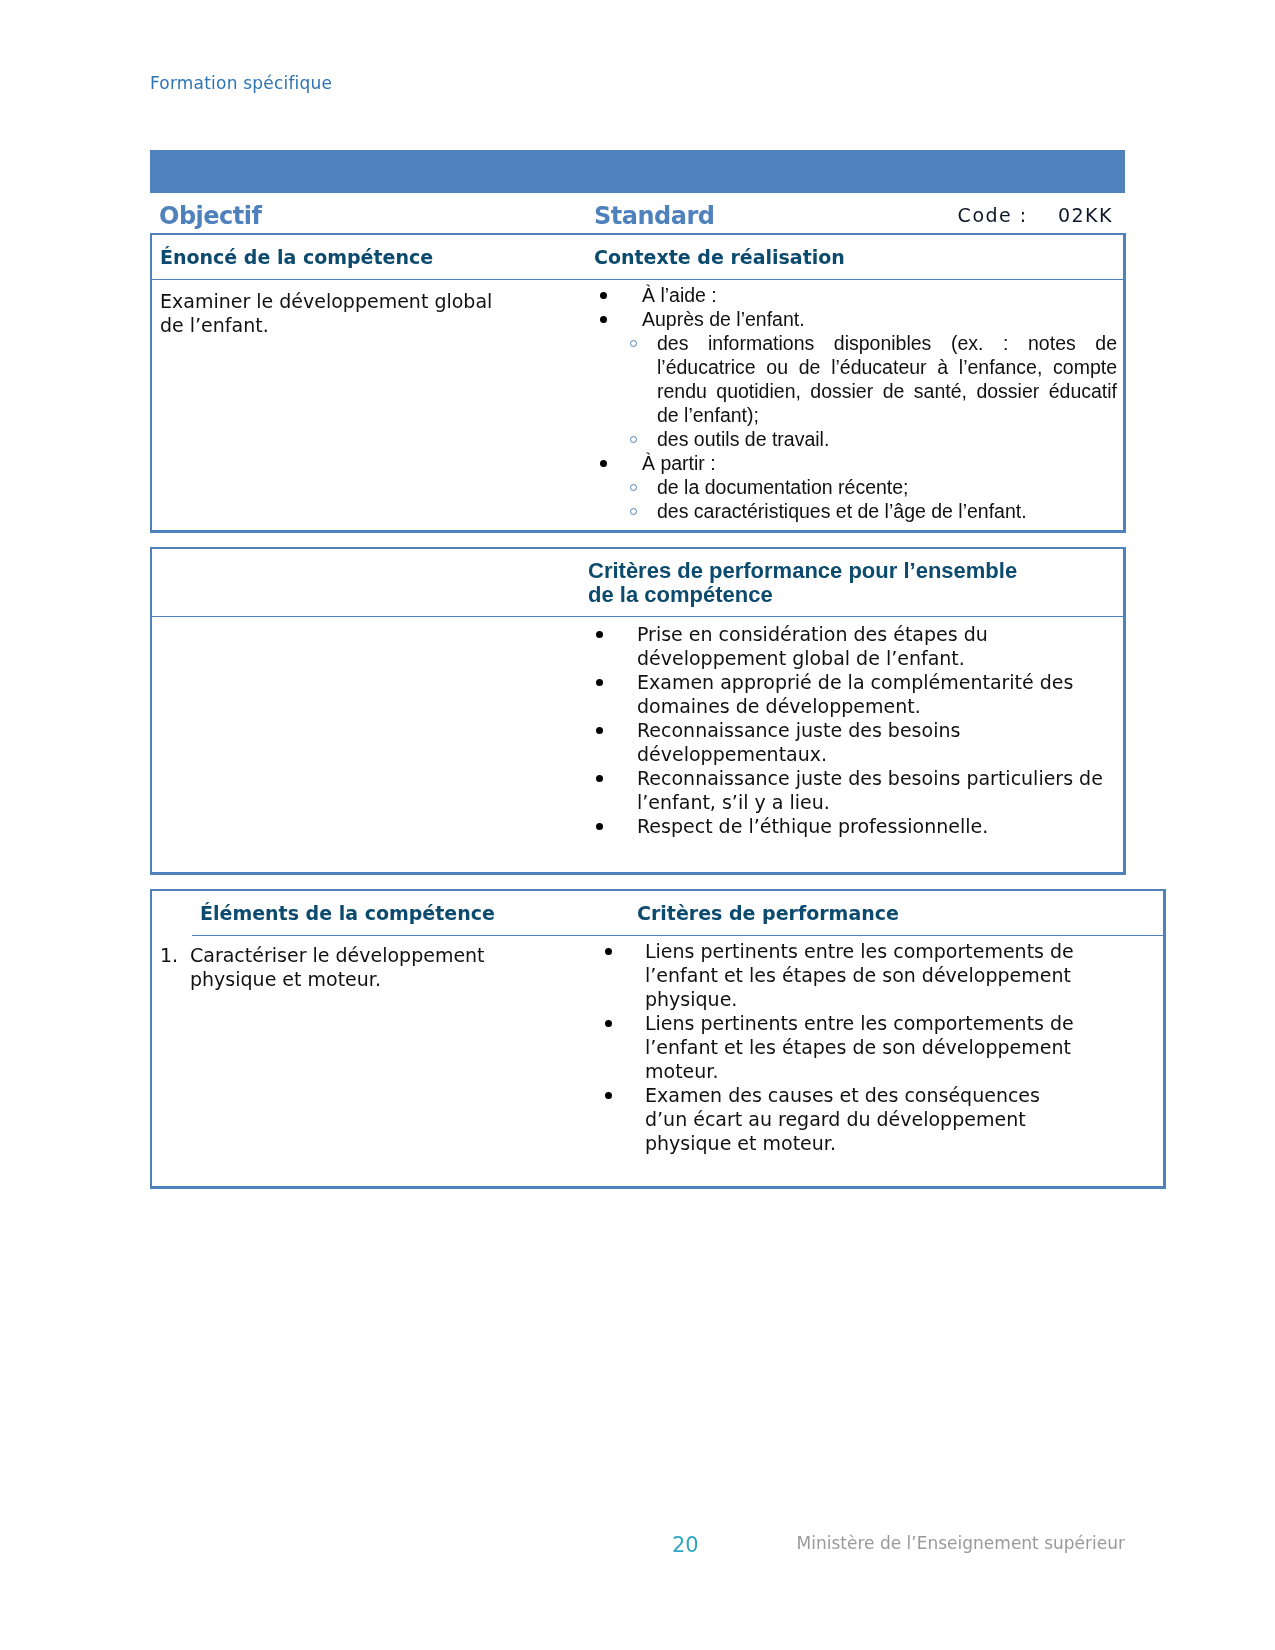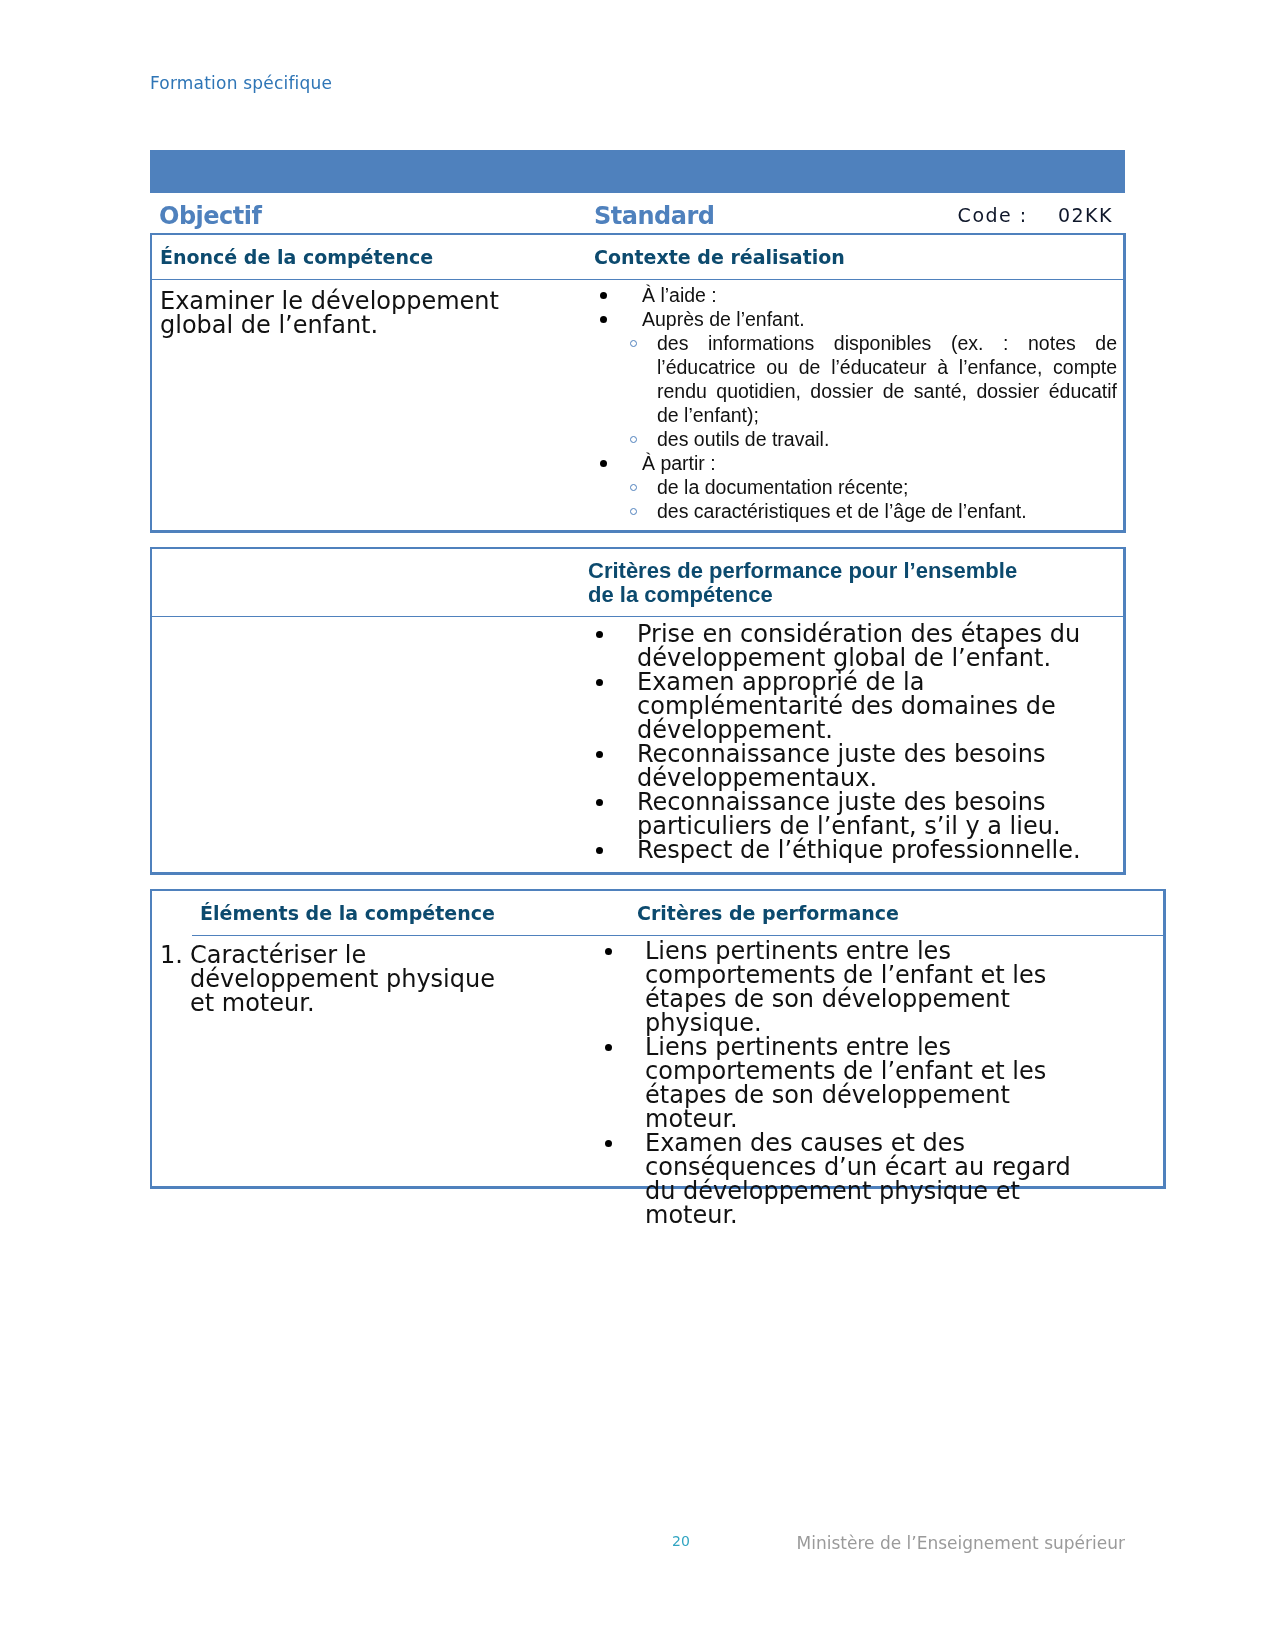--- a/index.html
+++ b/index.html
@@ -7,26 +7,26 @@
          font-family:"DejaVu Sans", sans-serif; color:#111; }
   .running-head { position:absolute; left:150px; top:73px; font-size:17px; color:#2e75b6; letter-spacing:0.2px; }
   .code-bar { position:absolute; left:150px; top:150px; width:975px; height:43px; background:#4f81bd; }
   .code-bar .code { position:absolute; right:12px; top:10px; color:#0f172a; font-size:19px; letter-spacing:1.5px;margin-top:44px; }
   .section-title { position:absolute; top:202px; font-size:24px; font-weight:bold; color:#4f81bd; letter-spacing:-0.5px; }
   .t-obj { left:159px; }
   .t-std { left:594px; }
   .tbl { position:absolute; left:150px; width:971px; border:2px solid #4f81bd; border-right-width:3px; border-bottom-width:3px; box-sizing:content-box; }
   .tbl .hdr { position:relative; border-bottom:1px solid #4f81bd; }
   .tbl .hdr .hcell { position:absolute; font-weight:bold; font-size:19px; color:#0c4a6e; }
-  .cell { position:absolute; font-size:24px; line-height:24px; }
+  .cell { position:absolute; font-size:19px; line-height:24px; }
   .arial { font-family:"Liberation Sans", sans-serif; }
   .bul { position:absolute; width:7px; height:7px; border-radius:50%; background:#000; }
   .obul { position:absolute; width:7px; height:7px; border-radius:50%; border:1.3px solid #4f81bd; background:transparent; box-sizing:border-box; }
   .just { text-align:justify; text-align-last:left; }
-  .footer-page { position:absolute; left:672px; top:1533px; font-size:14px; color:#31a5c2; }
+  .footer-page { position:absolute; left:672px; top:1533px; font-size:21px; color:#31a5c2; }
   .footer-org { position:absolute; right:150px; top:1533px; font-size:17px; color:#9a9a9a; }
 </style>
 </head>
 <body>
 
 <div class="running-head">Formation spécifique</div>
 
 <div class="code-bar">
   <div class="code">
     <span>Code :</span>

